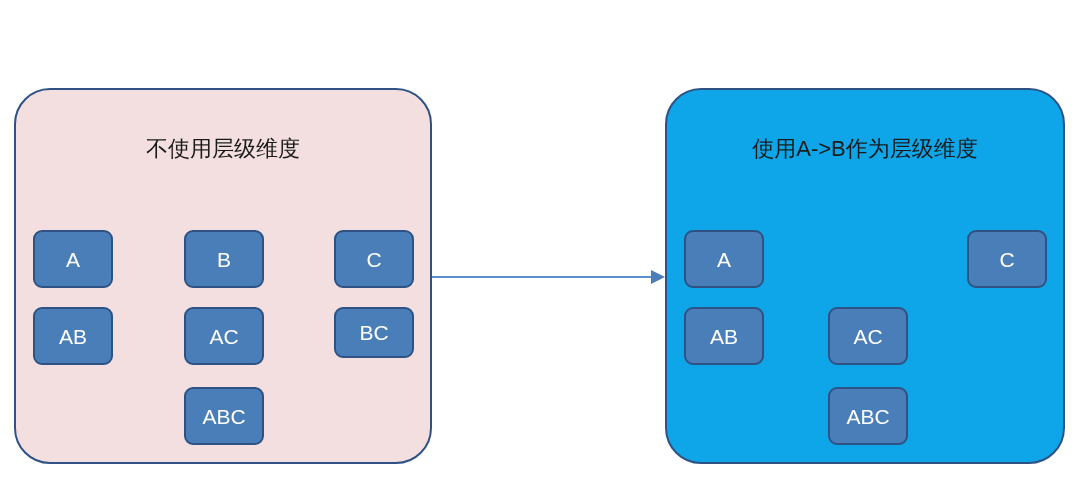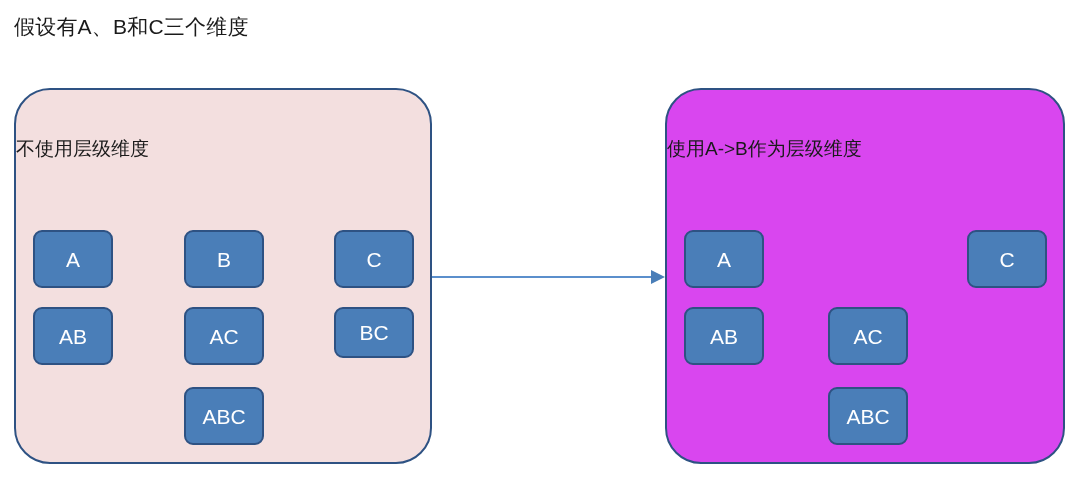--- a/index.html
+++ b/index.html
@@ -40,29 +40,29 @@
     top: 88px;
     width: 418px;
     height: 376px;
     background: #F3DFDF;
   }
   .panel-right {
     left: 665px;
     top: 88px;
     width: 400px;
     height: 376px;
-    background: #d946ef;
+    background: #0ea5e9;
   }
   .panel-title {
     position: absolute;
     left: 0;
     right: 0;
     top: 45px;
-    text-align: left;
-    font-size: 19px;
+    text-align: center;
+    font-size: 22px;
     line-height: 28px;
     color: #1a1a1a;
     white-space: nowrap;
   }
   .node {
     position: absolute;
     box-sizing: border-box;
     background: #4A7EB8;
     border: 2px solid #2E5283;
     border-radius: 9px;
@@ -80,21 +80,20 @@
     top: 262px;
     width: 233px;
     height: 30px;
   }
 </style>
 </head>
 <body>
 
 <div id="canvas">
 
-  <div class="caption">假设有A、B和C三个维度</div>
 
   <div class="panel panel-left">
     <div class="panel-title">不使用层级维度</div>
     <div class="node" style="left:17px;  top:140px; width:80px; height:58px;">A</div>
     <div class="node" style="left:168px; top:140px; width:80px; height:58px;">B</div>
     <div class="node" style="left:318px; top:140px; width:80px; height:58px;">C</div>
     <div class="node" style="left:17px;  top:217px; width:80px; height:58px;">AB</div>
     <div class="node" style="left:168px; top:217px; width:80px; height:58px;">AC</div>
     <div class="node" style="left:318px; top:217px; width:80px; height:51px;">BC</div>
     <div class="node" style="left:168px; top:297px; width:80px; height:58px;">ABC</div>

